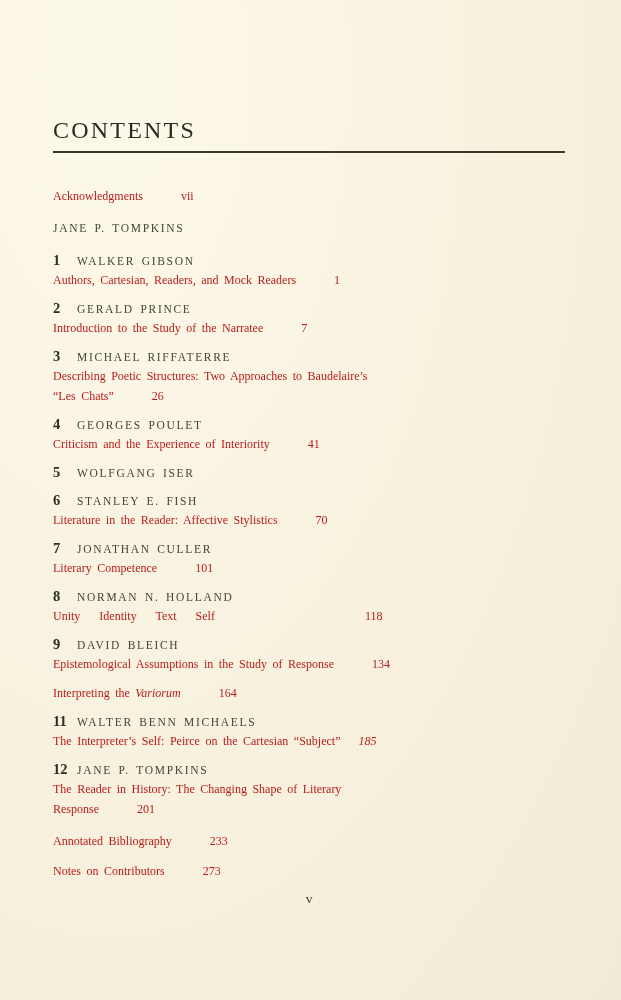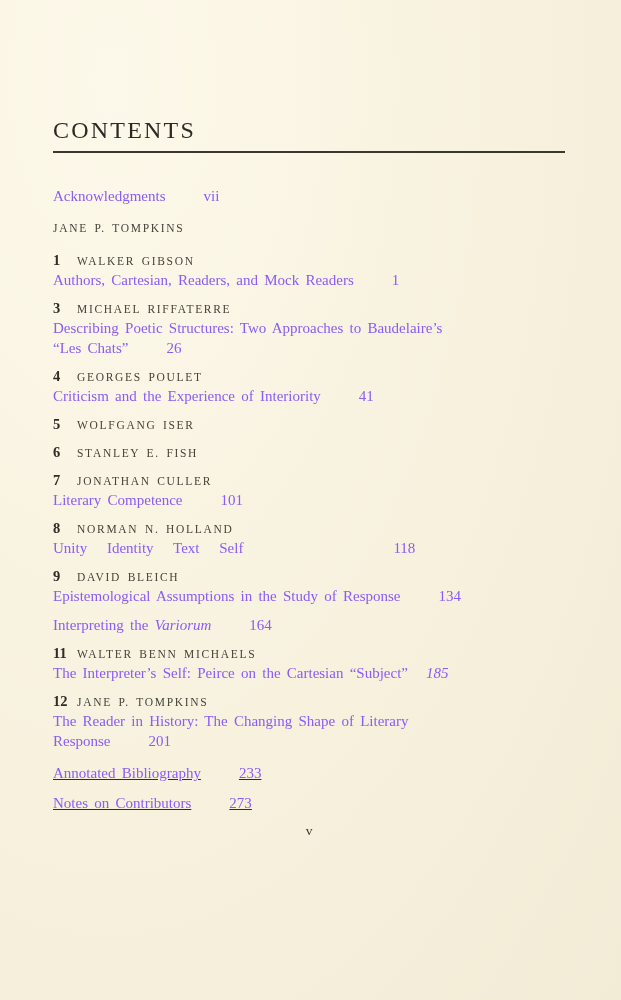--- a/index.html
+++ b/index.html
@@ -24,24 +24,24 @@
     margin: 0;
     color: #2b2a23;
   }
   .rule {
     height: 2px;
     background: #39382f;
     margin-top: 9px;
   }
   .front-section { margin-top: 33px; }
   .front-item, .back-item, .title-line {
-    font-size: 15px;
+    font-size: 12px;
     line-height: 20px;
     word-spacing: 2.5px;
-    color: #8b5cf6;
+    color: #b91c1c;
   }
   .front-item { margin-bottom: 13px; }
   .author-line {
     font-size: 11.5px;
     letter-spacing: 1.7px;
     line-height: 18px;
     color: #454339;
     word-spacing: 2px;
   }
   .intro-entry { margin-bottom: 14px; }
@@ -53,21 +53,21 @@
     font-size: 14.5px;
     font-weight: 700;
     letter-spacing: 0;
     color: #2d2c25;
   }
   .pg { margin-left: 38px; }
   .pg.gap-sm { }
   .pg.gap-md { margin-left: 18px; font-style: italic; }
   .pg.gap-xl { margin-left: 150px; }
   .wide-words { word-spacing: 16px; }
-  .back-section { margin-top: 12px; text-decoration: underline; }
+  .back-section { margin-top: 12px; }
   .back-item { margin-bottom: 10px; }
   .folio {
     margin-top: 7px;
     text-align: center;
     font-size: 13.5px;
     color: #3a392f;
   }
   em { }
 </style>
 </head>
@@ -87,38 +87,43 @@
     </div>
   </div>
 
   <div>
 
     <div class="entry">
       <div class="author-line"><span class="num">1</span><span>WALKER GIBSON</span></div>
       <div class="title-line"><span>Authors, Cartesian, Readers, and Mock Readers</span><span class="pg">1</span></div>
     </div>
 
+    <div class="entry">
+      <div class="author-line"><span class="num">2</span><span>GERALD PRINCE</span></div>
+      <div class="title-line"><span>Introduction to the Study of the Narratee</span><span class="pg">7</span></div>
+    </div>
 
     <div class="entry">
       <div class="author-line"><span class="num">3</span><span>MICHAEL RIFFATERRE</span></div>
       <div class="title-line"><span>Describing Poetic Structures: Two Approaches to Baudelaire’s</span></div>
       <div class="title-line"><span>“Les Chats”</span><span class="pg">26</span></div>
     </div>
 
     <div class="entry">
       <div class="author-line"><span class="num">4</span><span>GEORGES POULET</span></div>
       <div class="title-line"><span>Criticism and the Experience of Interiority</span><span class="pg">41</span></div>
     </div>
 
     <div class="entry">
       <div class="author-line"><span class="num">5</span><span>WOLFGANG ISER</span></div>
     </div>
 
     <div class="entry">
       <div class="author-line"><span class="num">6</span><span>STANLEY E. FISH</span></div>
+      <div class="title-line"><span>Literature in the Reader: Affective Stylistics</span><span class="pg">70</span></div>
     </div>
 
     <div class="entry">
       <div class="author-line"><span class="num">7</span><span>JONATHAN CULLER</span></div>
       <div class="title-line"><span>Literary Competence</span><span class="pg">101</span></div>
     </div>
 
     <div class="entry">
       <div class="author-line"><span class="num">8</span><span>NORMAN N. HOLLAND</span></div>
       <div class="title-line"><span class="wide-words">Unity Identity Text Self</span><span class="pg gap-xl">118</span></div>

